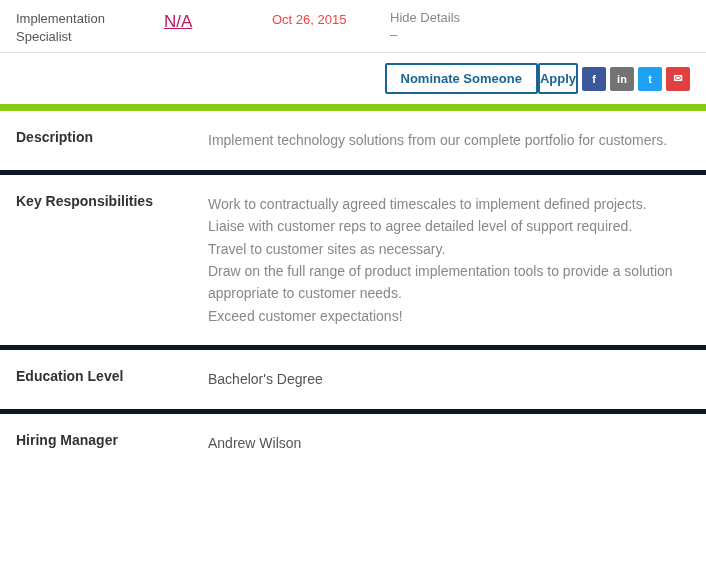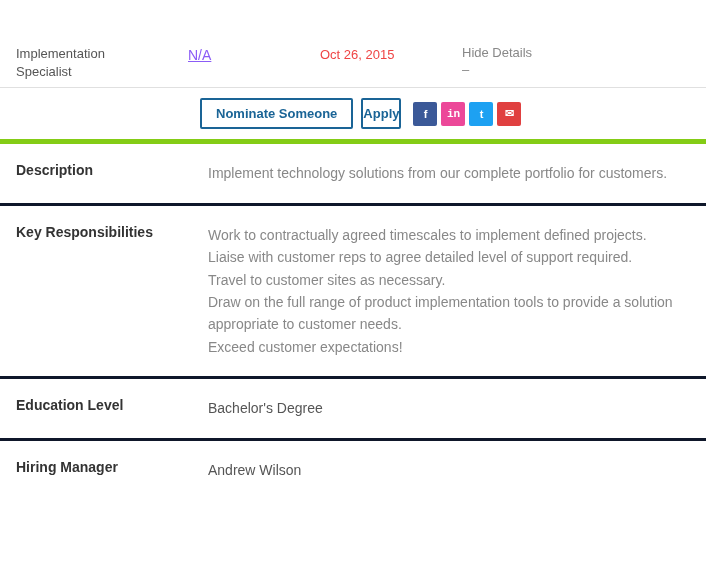--- a/index.html
+++ b/index.html
@@ -10,39 +10,38 @@
       color: #333;
       width: 706px;
       min-height: 568px;
     }
 
     .job-header {
       display: flex;
       align-items: flex-start;
       padding: 10px 16px 6px 16px;
       border-bottom: 1px solid #e0e0e0;
-      gap: 32px;
-      margin-top: 35px;
+      gap: 8px;
     }
 
     .job-title-block {
       flex: 0 0 140px;
     }
 
     .job-title {
       font-size: 13px;
       color: #555;
       font-weight: normal;
       line-height: 1.4;
     }
 
     .job-na {
       flex: 0 0 100px;
-      color: #8b5cf6;
-      font-size: 14px;
+      color: #be185d;
+      font-size: 17px;
       padding-top: 2px;
       text-decoration: underline;
     }
 
     .job-salary {
       flex: 0 0 140px;
       color: #555;
       font-size: 13px;
       padding-top: 2px;
       line-height: 1.5;
@@ -72,22 +71,23 @@
     .hide-details-dash {
       color: #888;
       font-size: 13px;
       margin-top: 2px;
     }
 
     .action-bar {
       display: flex;
       align-items: center;
       padding: 10px 16px 10px 200px;
-      border-bottom: 5px solid #84cc16;
-      gap: 8px;
+      border-bottom: 7px solid #84cc16;
+      gap: 0;
+      justify-content: flex-end;
     }
 
     .btn-nominate {
       padding: 6px 14px;
       border: 2px solid #1a6496;
       background: #fff;
       color: #1a6496;
       font-size: 13px;
       font-weight: bold;
       cursor: pointer;
@@ -118,31 +118,31 @@
       display: flex;
       align-items: center;
       justify-content: center;
       font-size: 11px;
       font-weight: bold;
       color: #fff;
       cursor: pointer;
     }
 
     .social-facebook { background: #3b5998; }
-    .social-linkedin { background: #ec4899; font-family: Liberation Mono, monospace; }
+    .social-linkedin { background: #737373; }
     .social-twitter { background: #1da1f2; }
     .social-email { background: #e04040; }
 
     .details-table {
       width: 100%;
       border-collapse: collapse;
     }
 
     .details-table tr {
-      border-bottom: 3px solid #0f172a;
+      border-bottom: 5px solid #0f172a;
     }
 
     .details-table tr:last-child {
       border-bottom: none;
     }
 
     .label-cell {
       width: 200px;
       padding: 18px 16px 18px 16px;
       font-weight: bold;

